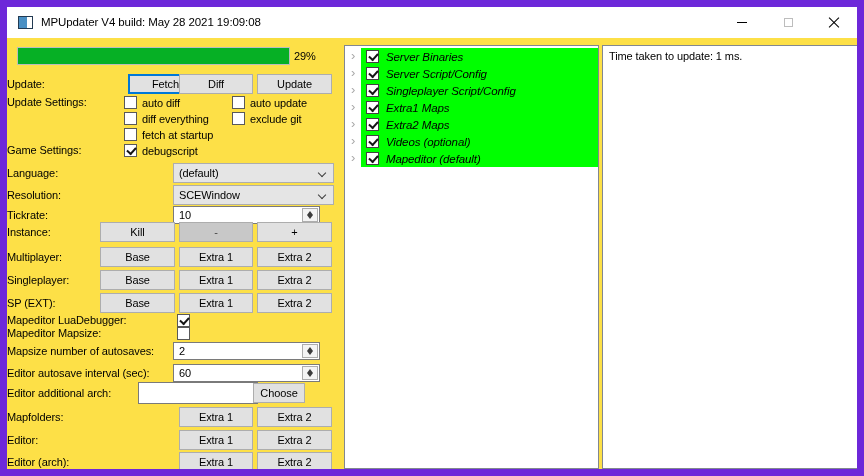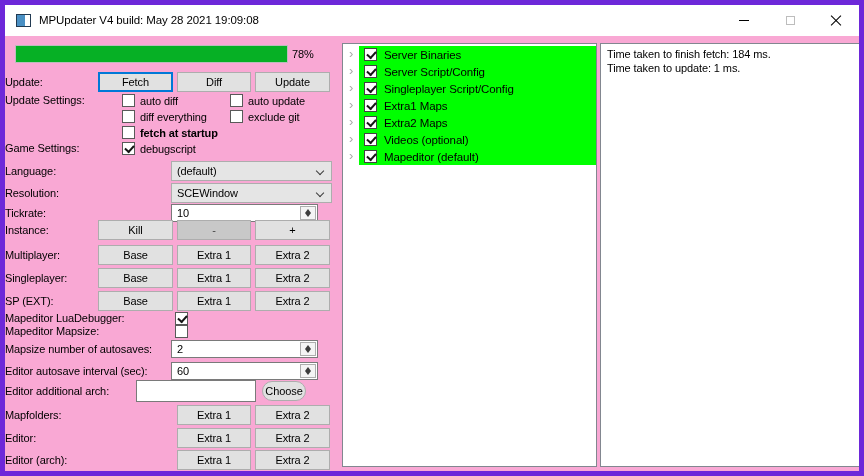--- a/index.html
+++ b/index.html
@@ -1,39 +1,39 @@
 <!DOCTYPE html>
 <html><head>
 <meta charset="utf-8">
 <style>
   * { margin:0; padding:0; box-sizing:border-box; }
   html,body { font-family:"Liberation Sans", sans-serif; background:#d8d8d8; }
   #window {
     position:relative; width:864px; height:476px;
-    background:#f9a8d4; border:5px solid #6d28d9; overflow:hidden;
+    background:#fde047; border:7px solid #6d28d9; overflow:hidden;
     font-size:11px; color:#000; letter-spacing:-0.1px;
   }
   
   #titlebar { position:absolute; top:0; left:0; right:0; height:31px; background:#ffffff; }
   #appicon { position:absolute; left:11px; top:9px; width:15px; height:13px;
     border:1px solid #223a52; background:linear-gradient(90deg,#4a90c4 0 58%,#ffffff 58%); }
   #apptitle { position:absolute; left:34px; top:0; line-height:31px; font-size:11.5px; white-space:nowrap; }
   .cap { position:absolute; top:0; width:46px; height:31px; display:flex; align-items:center; justify-content:center; }
   #cap-min { right:92px; } #cap-max { right:46px; } #cap-close { right:0; }
   .min-glyph { width:10px; height:1px; background:#000; }
   .max-glyph { width:9px; height:9px; border:1px solid #bdbdbd; }
   .close-glyph { position:relative; width:14px; height:14px; }
   .close-glyph i { position:absolute; left:0; top:6px; width:14px; height:1px; background:#000; display:block; }
   .close-glyph i:first-child { transform:rotate(45deg); }
   .close-glyph i:last-child  { transform:rotate(-45deg); }
   
   .lbl { position:absolute; left:0; white-space:nowrap; }
   .btn { position:absolute; height:20px; background:#e1e1e1; border:1px solid #adadad;
          text-align:center; line-height:18px; cursor:default; }
-  .btn.focused { border:2px solid #0078d7; line-height:16px; }
+  .btn.focused { border:2px solid #0078d7; line-height:16px;margin-left:28px; }
   .btn.inactive { background:#c8c8c8; color:#444; }
   .c1 { left:93px; width:75px; } .c2 { left:172px; width:74px; } .c3 { left:250px; width:75px; }
   .cb { position:absolute; width:13px; height:13px; background:#fff; border:1px solid #595959; }
   .cb.checked::after { content:""; position:absolute; left:2px; top:2px; width:7px; height:4px;
     border-left:2px solid #161616; border-bottom:2px solid #161616; transform:rotate(-48deg); }
   .cb-lab { position:absolute; white-space:nowrap; line-height:13px; padding-top:1px; }
   .combo { position:absolute; left:166px; width:161px; height:20px; background:#e5e5e5;
     border:1px solid #adadad; line-height:18px; padding-left:5px; }
   .combo .arrow { position:absolute; right:8px; top:6px; width:6px; height:6px;
     border-left:1px solid #3c3c3c; border-bottom:1px solid #3c3c3c; transform:rotate(-45deg); }
@@ -56,21 +56,21 @@
   #tree { position:absolute; left:337px; top:38px; width:255px; height:424px;
     background:#fff; border:1px solid #828790; overflow:hidden; }
   .trow { position:relative; height:17px; }
   .trow .chev { position:absolute; left:6px; top:0; line-height:16px; font-size:13px; color:#a8a8a8; }
   .trow .hl { position:absolute; left:16px; right:0; top:0; bottom:0; background:#00ff00;
     display:flex; align-items:center; }
   .trow .hl .cbx { position:relative; width:13px; height:13px; margin-left:5px; background:#fff;
     border:1px solid #424242; flex:0 0 auto; }
   .trow .hl .cbx.checked::after { content:""; position:absolute; left:2px; top:2px; width:7px; height:4px;
     border-left:2px solid #161616; border-bottom:2px solid #161616; transform:rotate(-48deg); }
-  .trow .hl .tlabel { margin-left:7px; font-size:11.5px; white-space:nowrap; }
+  .trow .hl .tlabel { margin-left:7px; font-size:11.5px; white-space:nowrap;font-style:italic; }
   
   #log { position:absolute; left:595px; top:38px; width:261px; height:424px;
     background:#fff; border:1px solid #828790; padding:4px 6px; line-height:13.5px; overflow:hidden; }
   .row { position:absolute; left:0; right:0; }
   .lh20 { line-height:20px; } .lh18 { line-height:18px; } .lh22 { line-height:22px; }
 </style>
 </head>
 <body>
 
 <div id="window">
@@ -88,21 +88,21 @@
         <div class="close-glyph">
           <i></i>
           <i></i>
         </div>
       </div>
   </div>
 
   <div id="progress">
       <div class="fill"></div>
     </div>
-  <div id="progress-label">78%</div>
+  <div id="progress-label">29%</div>
 
   <div class="row" style="top:67px;">
     <span class="lbl lh20">Update:</span>
     <div class="btn c1 focused">Fetch</div>
     <div class="btn c2">Diff</div>
     <div class="btn c3">Update</div>
   </div>
 
   <div class="row" style="top:89px;">
     <span class="lbl" style="line-height:13px;">Update Settings:</span>
@@ -112,21 +112,21 @@
     <span class="cb-lab" style="left:243px;">auto update</span>
   </div>
   <div class="row" style="top:105px;">
     <span class="cb" style="left:117px;"></span>
     <span class="cb-lab" style="left:135px;">diff everything</span>
     <span class="cb" style="left:225px;"></span>
     <span class="cb-lab" style="left:243px;">exclude git</span>
   </div>
   <div class="row" style="top:121px;">
     <span class="cb" style="left:117px;"></span>
-    <span class="cb-lab" style="left:135px;font-weight:bold;">fetch at startup</span>
+    <span class="cb-lab" style="left:135px;">fetch at startup</span>
   </div>
 
   <div class="row" style="top:137px;">
     <span class="lbl" style="line-height:13px;">Game Settings:</span>
     <span class="cb checked" style="left:117px;"></span>
     <span class="cb-lab" style="left:135px;">debugscript</span>
   </div>
 
   <div class="row" style="top:156px;">
     <span class="lbl lh20">Language:</span>
@@ -206,21 +206,21 @@
       <span class="btns">
           <i class="tri-up"></i>
           <i class="tri-dn"></i>
         </span>
     </div>
   </div>
 
   <div class="row" style="top:375px;">
     <span class="lbl lh22">Editor additional arch:</span>
     <input class="textinput" style="left: 131px; top: 0px; width: 120px; height: 22px;" value="">
-    <div class="btn" style="left:257px; top:1px; width:44px;border-radius:10px;">Choose</div>
+    <div class="btn" style="left:246px; top:1px; width:52px;">Choose</div>
   </div>
 
   <div class="row" style="top:400px;">
     <span class="lbl lh20">Mapfolders:</span>
     <div class="btn c2">Extra 1</div>
     <div class="btn c3">Extra 2</div>
   </div>
   <div class="row" style="top:423px;">
     <span class="lbl lh20">Editor:</span>
     <div class="btn c2">Extra 1</div>
@@ -278,17 +278,16 @@
     <div class="trow">
       <span class="chev">›</span>
       <div class="hl">
           <span class="cbx checked"></span>
           <span class="tlabel">Mapeditor (default)</span>
         </div>
     </div>
   </div>
 
   <div id="log">
-    <div>Time taken to finish fetch: 184 ms.</div>
     <div>Time taken to update: 1 ms.</div>
   </div>
 
 </div>
 
 </body></html>

